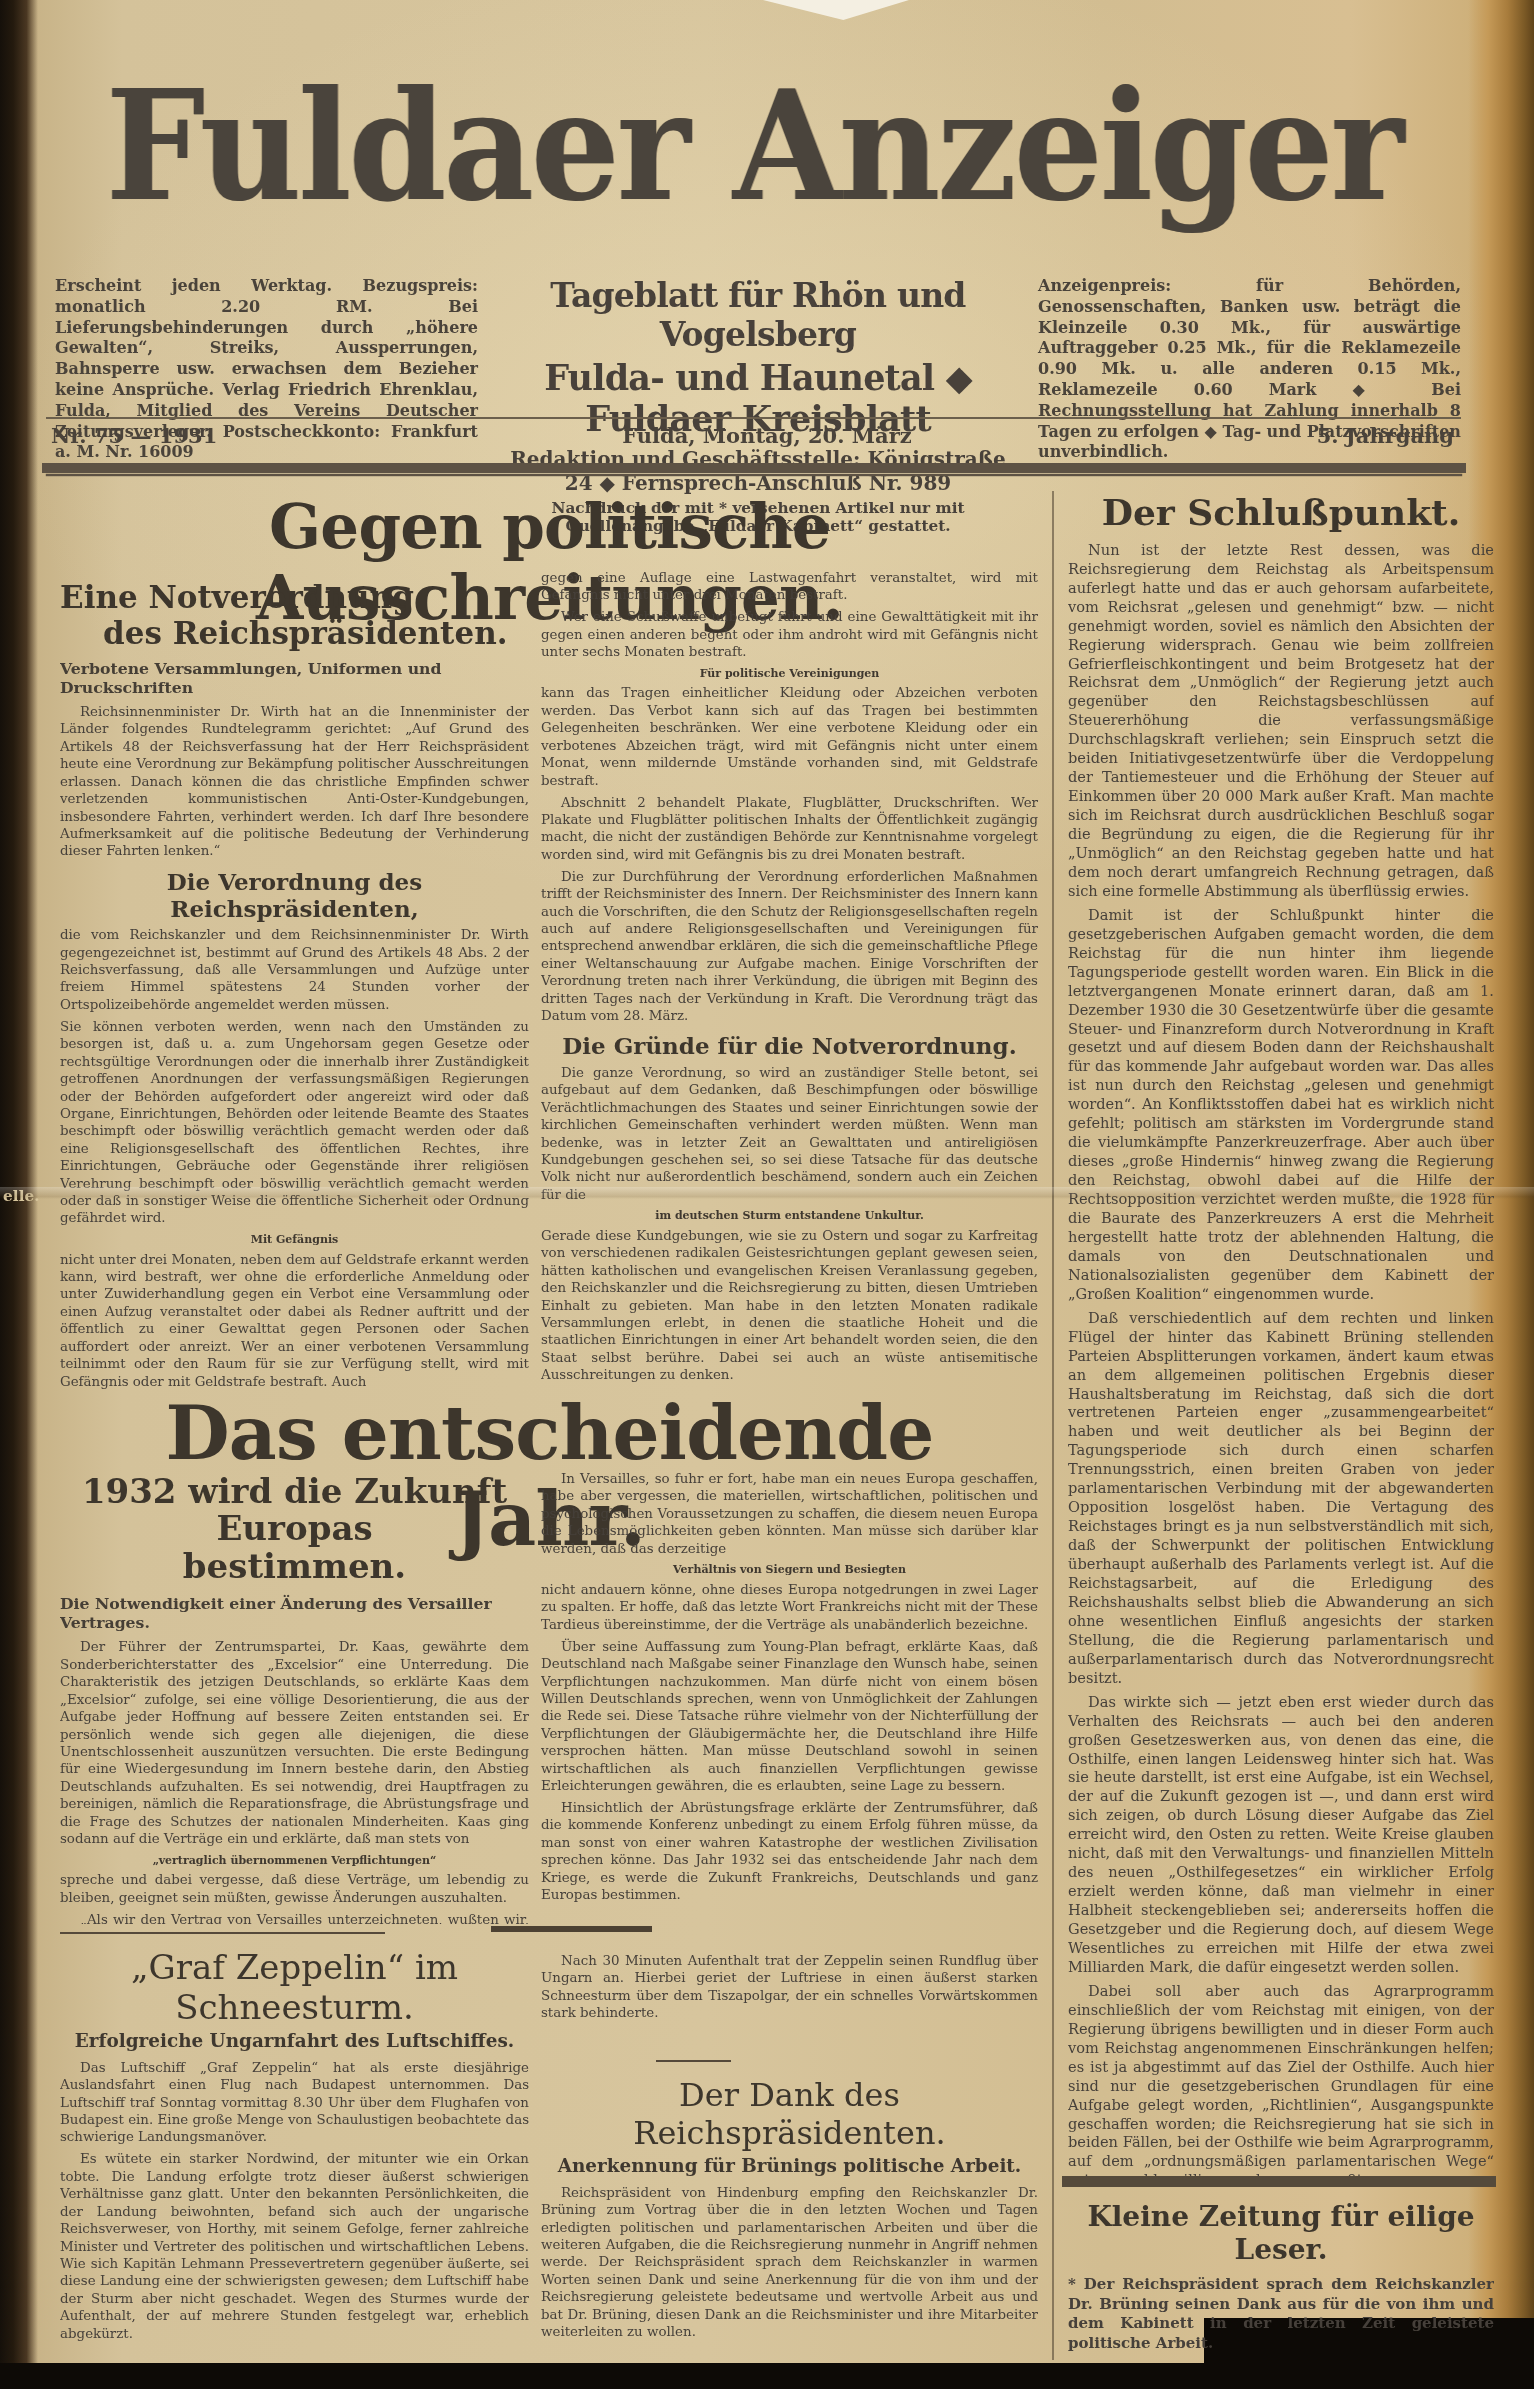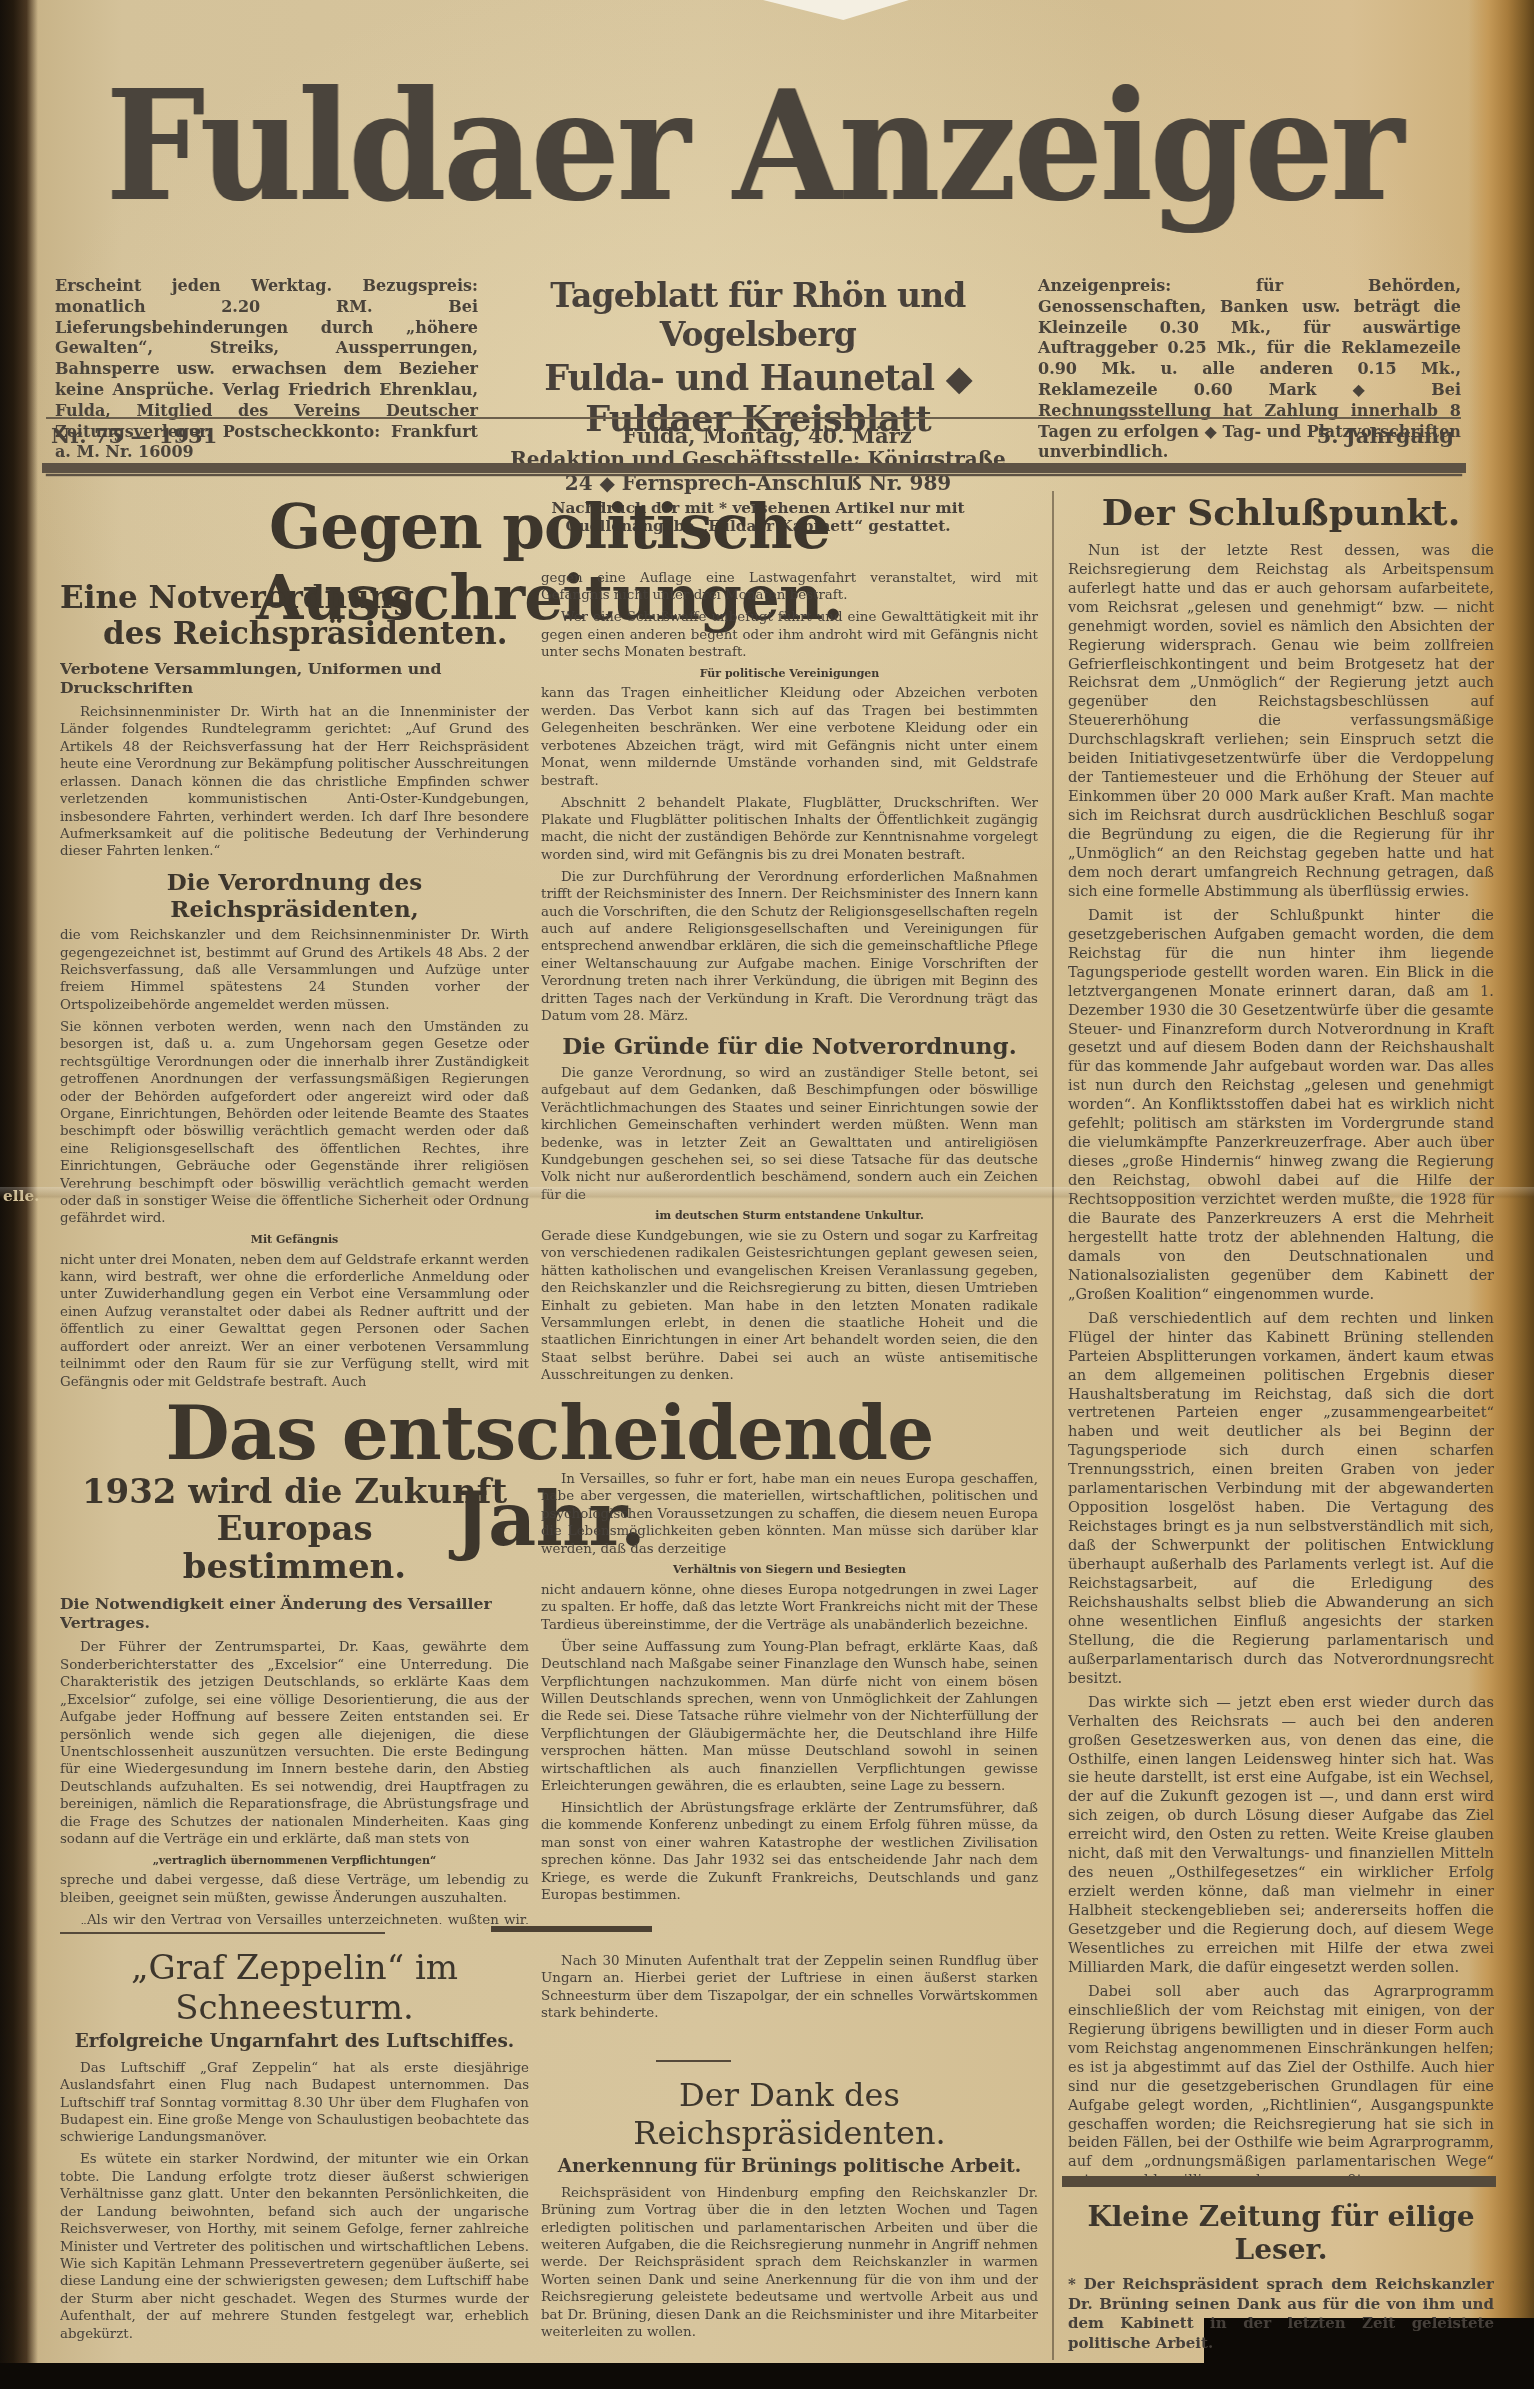--- a/index.html
+++ b/index.html
@@ -115,21 +115,21 @@
         <div class="addr">Redaktion und Geschäftsstelle: Königstraße 24 ◆ Fernsprech-Anschluß Nr. 989</div>
         <div class="reprint">Nachdruck der mit * versehenen Artikel nur mit Quellenangabe „Fuldaer Kabinett“ gestattet.</div>
       </div>
       <p class="info-right">Anzeigenpreis: für Behörden, Genossenschaften, Banken usw. beträgt die Kleinzeile 0.30 Mk., für auswärtige Auftraggeber 0.25 Mk., für die Reklamezeile 0.90 Mk. u. alle anderen 0.15 Mk., Reklamezeile 0.60 Mark ◆ Bei Rechnungsstellung hat Zahlung innerhalb 8 Tagen zu erfolgen ◆ Tag- und Platzvorschriften unverbindlich.</p>
     </div>
   </header>
 
   <div class="rule-thin"></div>
   <div class="dateline">
     <span>Nr. 75 — 1931</span>
-    <span>Fulda, Montag, 40. März</span>
+    <span>Fulda, Montag, 20. März</span>
     <span>5. Jahrgang</span>
   </div>
   <div class="rule-thick"></div>
 
   <h2 class="headline-xl">Gegen politische Ausschreitungen.</h2>
 
   <section class="col col1-top">
     <h3 class="sec-head line1">Eine Notverordnung</h3>
     <h3 class="sec-head line2">des Reichspräsidenten.</h3>
     <p class="kicker">Verbotene Versammlungen, Uniformen und Druckschriften</p>

